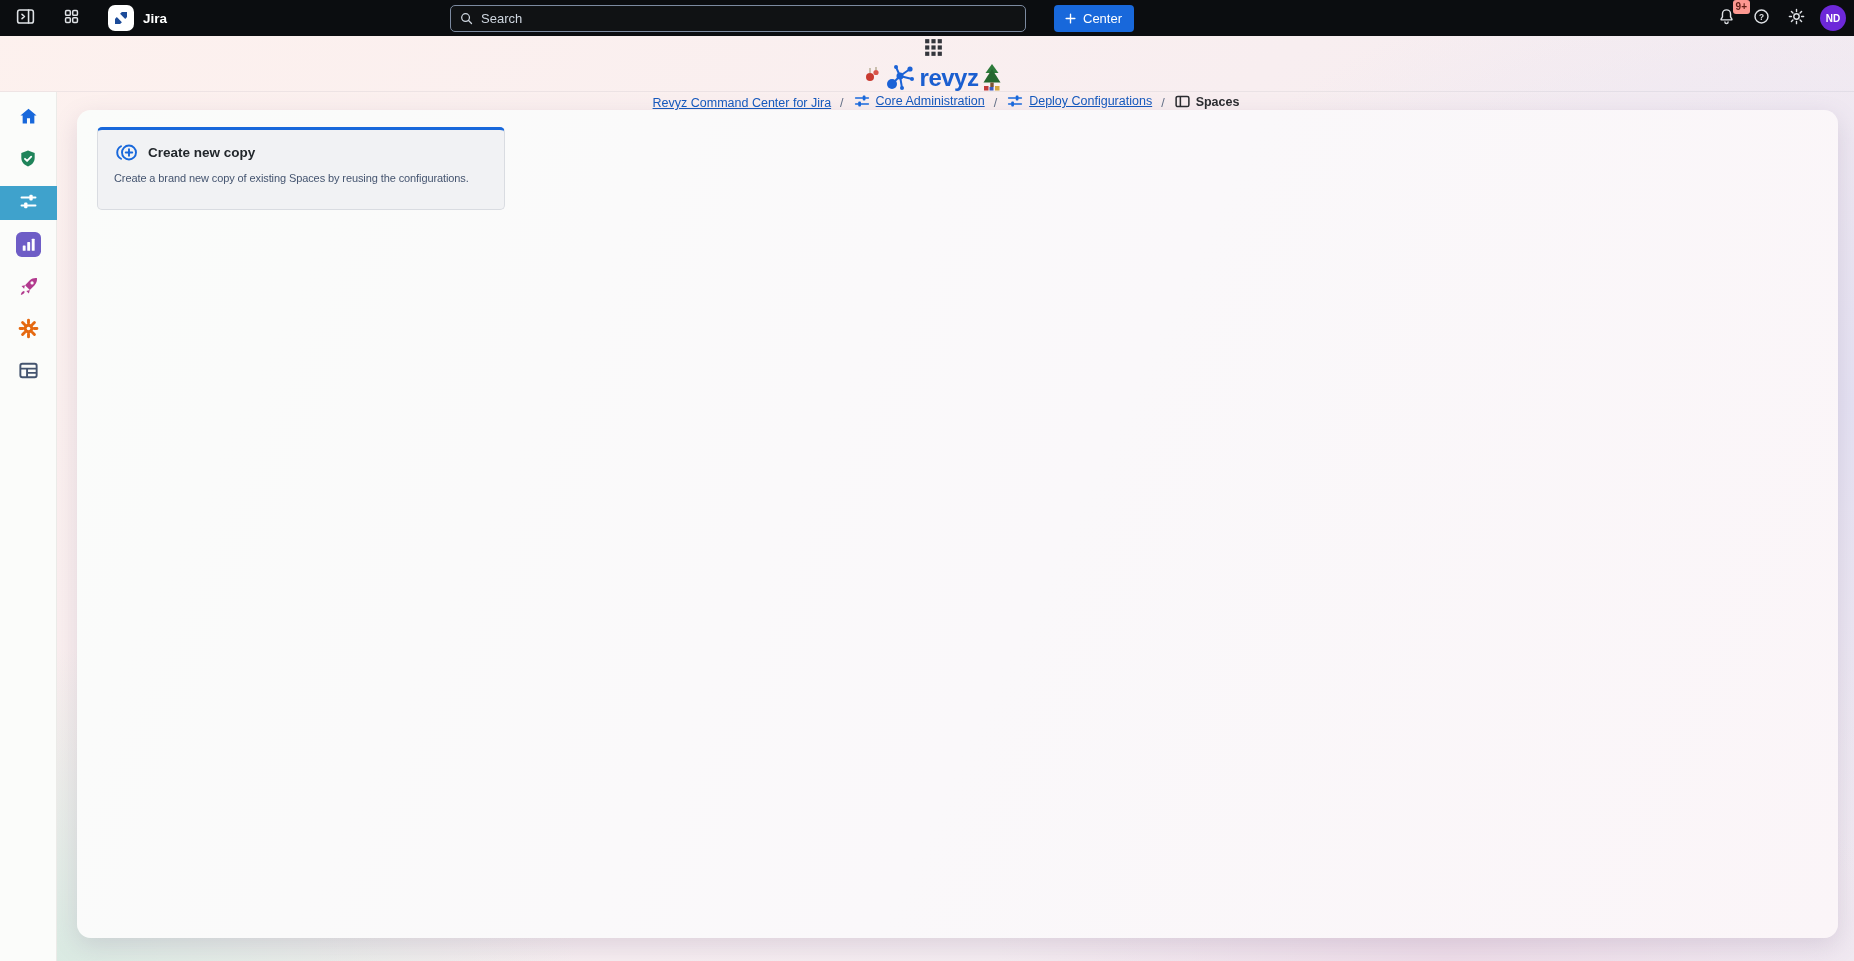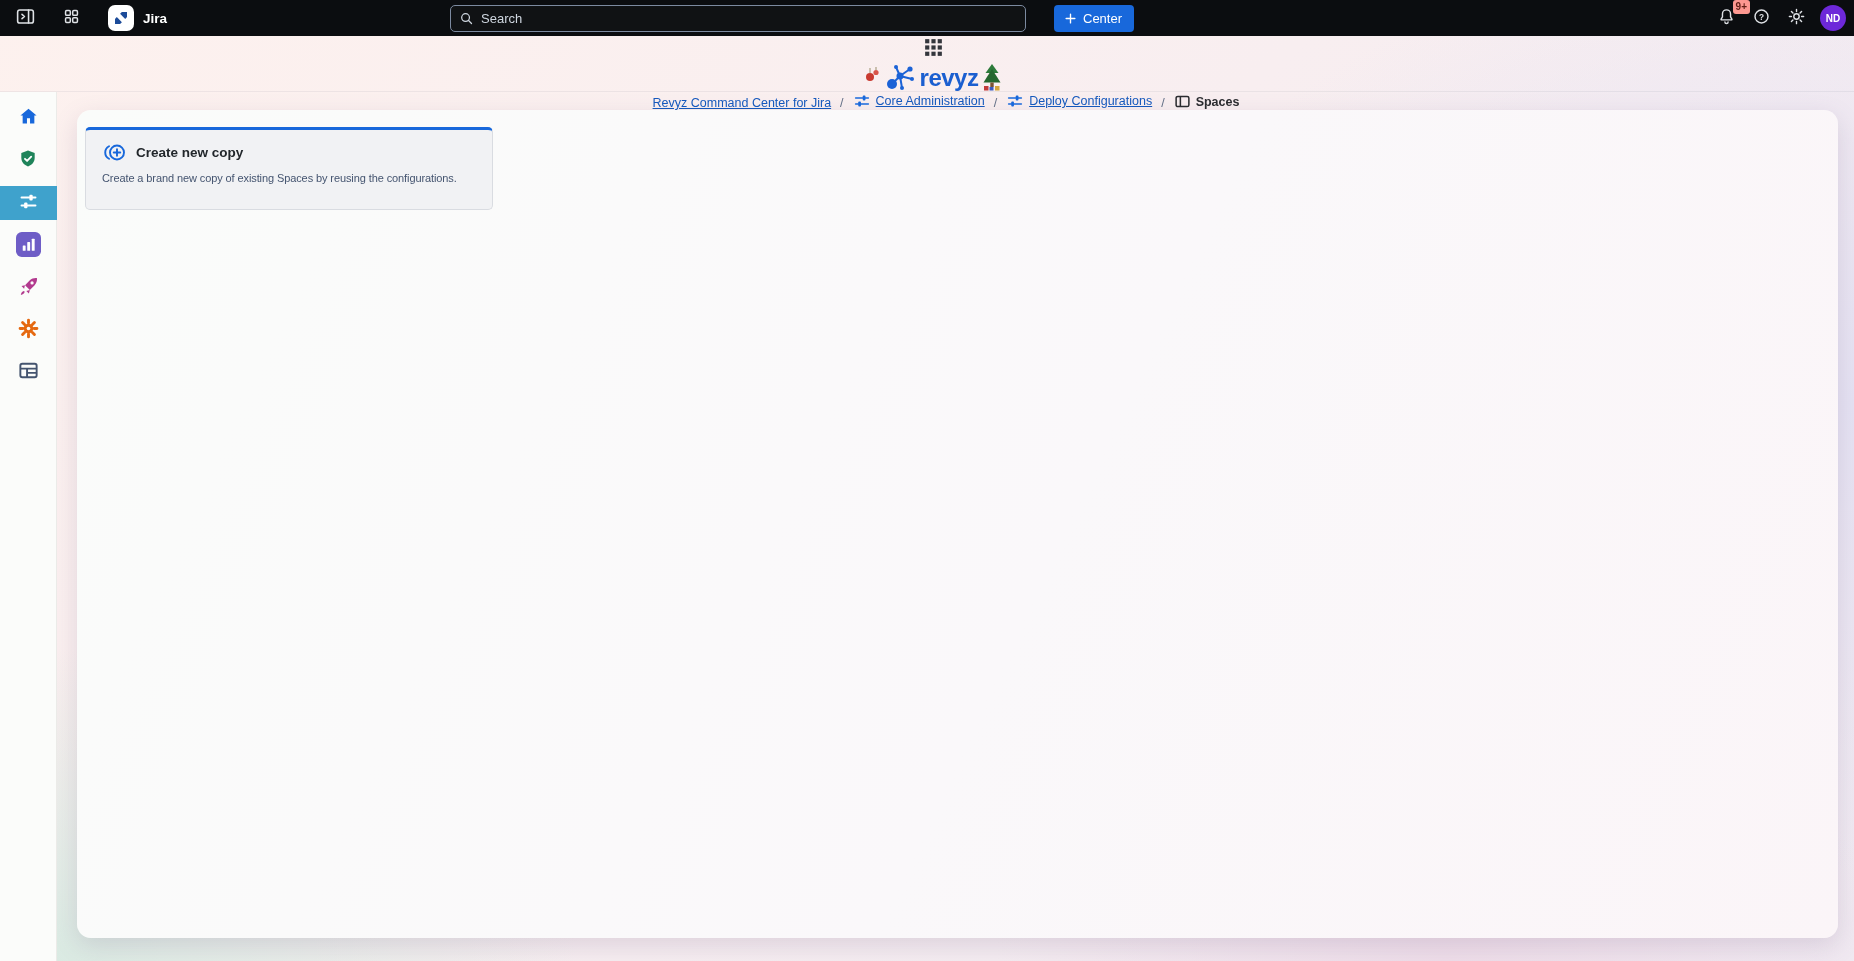--- a/index.html
+++ b/index.html
@@ -44,21 +44,21 @@
   .crumb-current { color:#2b2c30; font-weight:700; }
 
   
   .sidebar { position:absolute; top:92px; left:0; bottom:0; width:57px; background:#fbfcfa; border-right:1px solid #ebebe8; display:flex; flex-direction:column; align-items:center; padding-top:10px; gap:10px; z-index:10; }
   .side-item { width:32px; height:32px; display:flex; align-items:center; justify-content:center; cursor:pointer; border-radius:6px; background:transparent; border:none; }
   .side-item.active { width:57px; height:34px; border-radius:0; background:#3fa2cc; }
 
   
   .panel { position:absolute; left:77px; top:110px; width:1761px; height:828px; border-radius:14px;
     background:linear-gradient(115deg,#fafcfa 0%,#faf8fa 55%,#fbf5f8 100%);
-    box-shadow:0 8px 24px rgba(110,90,130,0.18); padding:17px 8px; z-index:5; }
+    box-shadow:0 8px 24px rgba(110,90,130,0.18); padding:17px 20px; z-index:5; }
   .cards-row { display:flex; gap:18px; }
   .card { width:408px; min-height:83px; background:#f1f2f4; border:1px solid #d9dce1; border-top:3px solid #1868db; border-radius:5px; padding:11px 16px 13px; cursor:pointer; overflow:hidden; }
   .card-title-row { display:flex; align-items:center; gap:9px; }
   .card-title { font-size:13.5px; font-weight:700; color:#22272b; }
   .card-desc { margin-top:8px; font-size:11px; letter-spacing:-0.1px; color:#44546f; white-space:nowrap; }
 </style>
 </head>
 <body>
 
 <div class="canvas">

